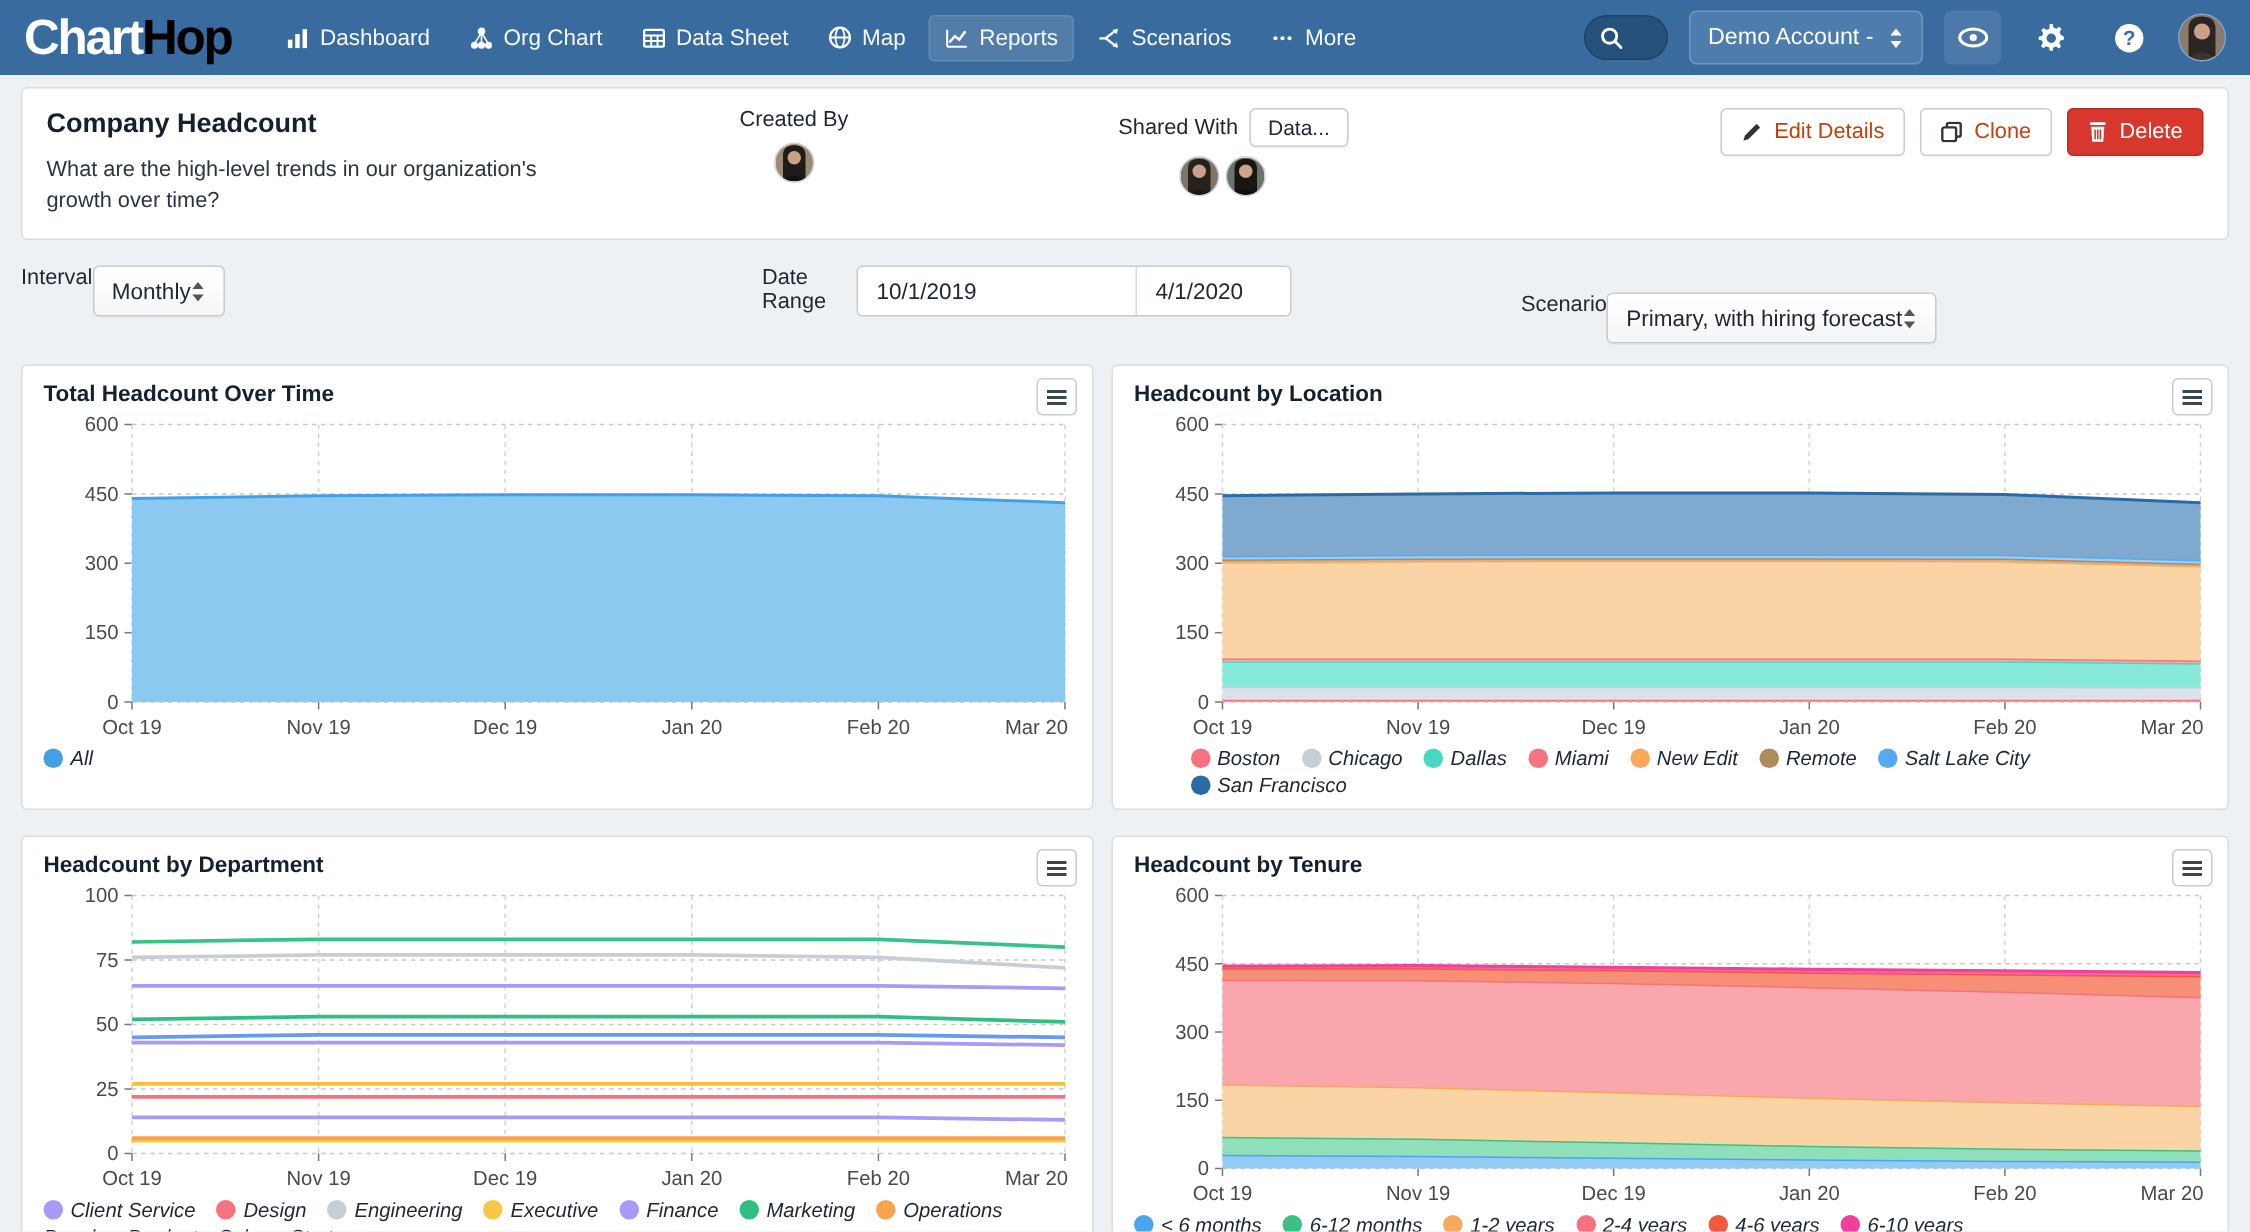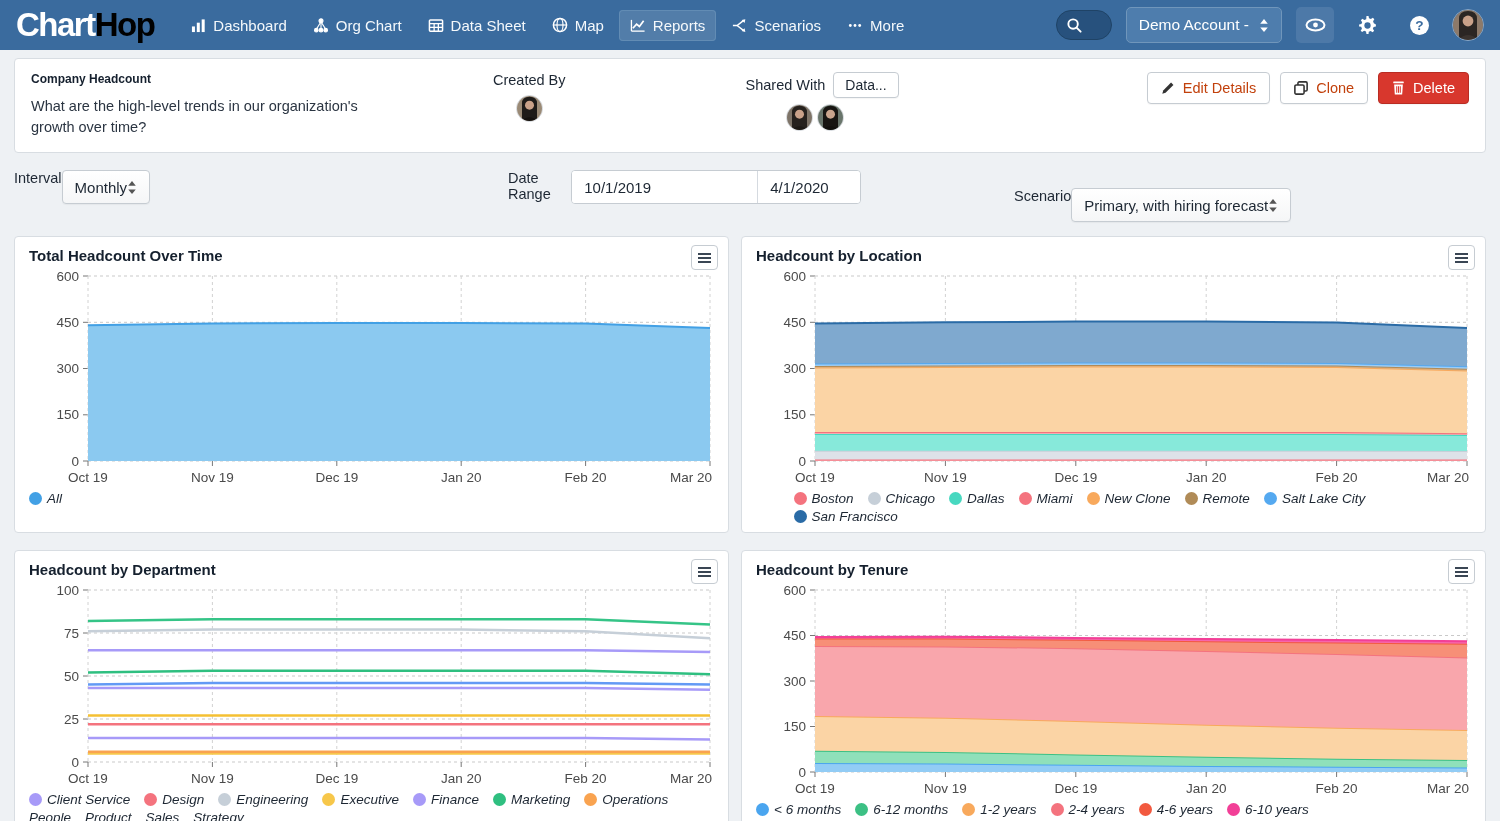--- a/index.html
+++ b/index.html
@@ -25,21 +25,21 @@
     border-radius:5px; cursor:pointer; }
   .icon-btn.raised { background:#4d79a8; }
   .avatar { width:32px; height:32px; border-radius:50%; overflow:hidden; flex:0 0 auto;
     border:1px solid rgba(255,255,255,.4); cursor:pointer; }
   .avatar svg { display:block; }
 
   
   .header-card { background:#fff; border:1px solid #d8dde2; border-radius:4px;
     margin:8px 14px 0 14px; padding:13px 16px 14px 16px; display:flex; align-items:flex-start; }
   .hc-left { width:438px; }
-  .hc-title { font-size:12px; font-weight:bold; color:#15202e; margin-bottom:10px; }
+  .hc-title { font-size:18px; font-weight:bold; color:#15202e; margin-bottom:10px; }
   .hc-desc { font-size:14.5px; color:#2b3542; line-height:1.45; max-width:360px; }
   .hc-created { display:flex; flex-direction:column; align-items:center; gap:7px; margin-left:24px; }
   .hc-label { font-size:14.5px; color:#1d2733; }
   .sm-avatar { width:27px; height:27px; border-radius:50%; overflow:hidden; border:1px solid #d0d4d9; }
   .sm-avatar svg { display:block; }
   .hc-shared { margin-left:180px; }
   .hc-shared-row { display:flex; align-items:center; gap:8px; }
   .share-btn { background:#fff; border:1px solid #c6ccd2; border-radius:4px; font-size:14px;
     padding:4px 11px; color:#1d2733; cursor:pointer; box-shadow:0 1px 1px rgba(0,0,0,.04); }
   .hc-shared-avatars { display:flex; gap:4px; margin:6px 0 0 40px; }
@@ -445,21 +445,21 @@
         <span class="lg-item">
           <span class="lg-dot" style="background: rgb(71, 216, 192);"></span>
           <span>Dallas</span>
         </span>
         <span class="lg-item">
           <span class="lg-dot" style="background: rgb(244, 115, 126);"></span>
           <span>Miami</span>
         </span>
         <span class="lg-item">
           <span class="lg-dot" style="background: rgb(248, 169, 92);"></span>
-          <span>New Clone</span>
+          <span>New Edit</span>
         </span>
         <span class="lg-item">
           <span class="lg-dot" style="background: rgb(176, 139, 87);"></span>
           <span>Remote</span>
         </span>
         <span class="lg-item">
           <span class="lg-dot" style="background: rgb(85, 169, 240);"></span>
           <span>Salt Lake City</span>
         </span>
         <span class="lg-item">

